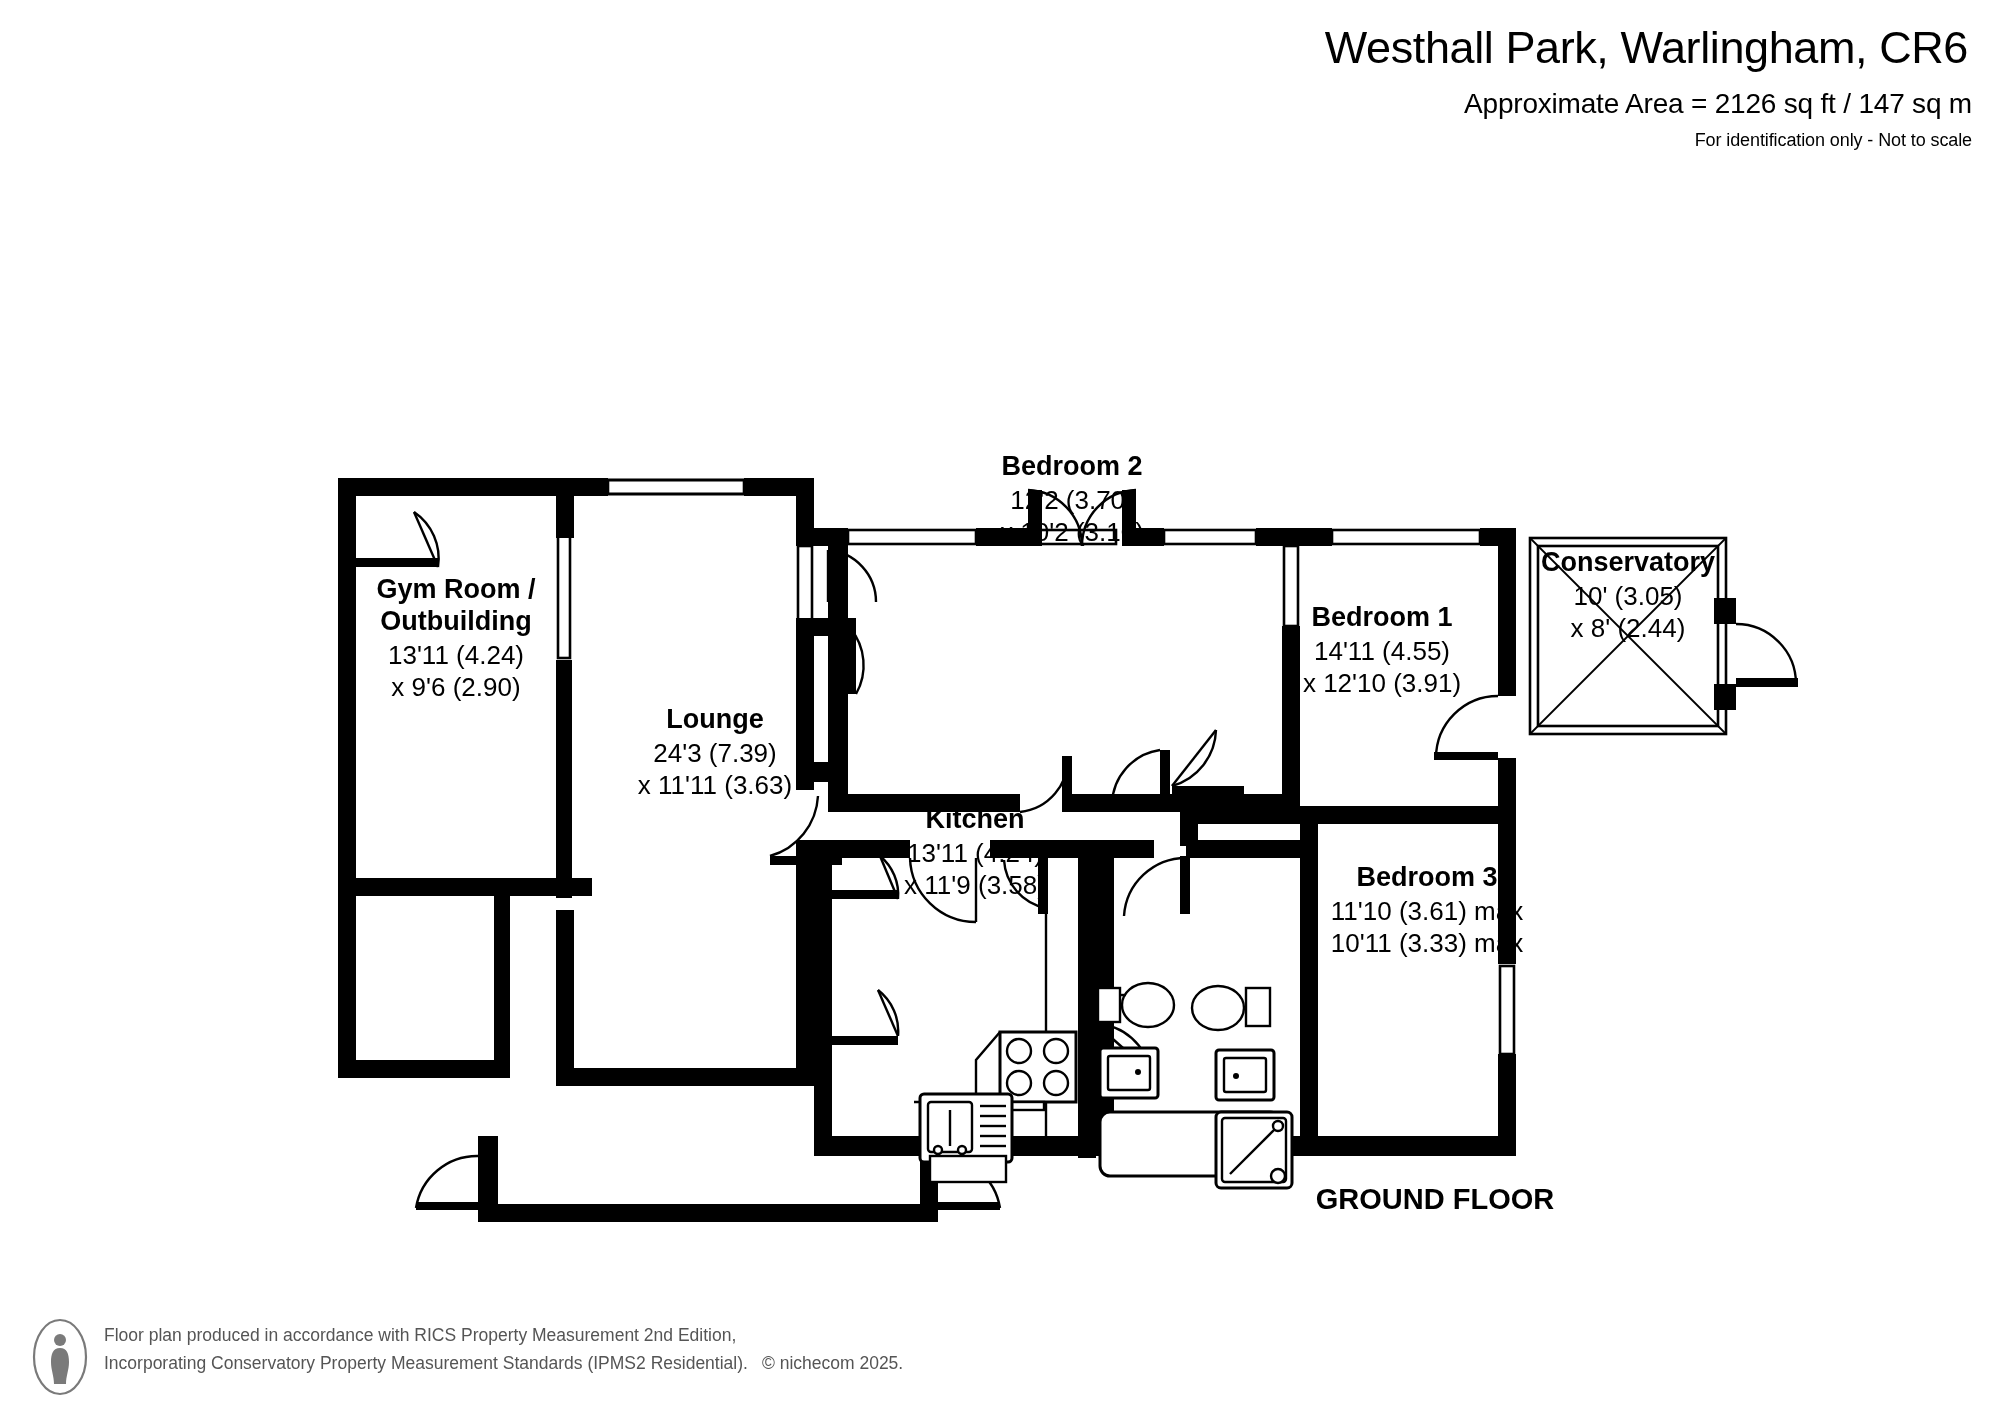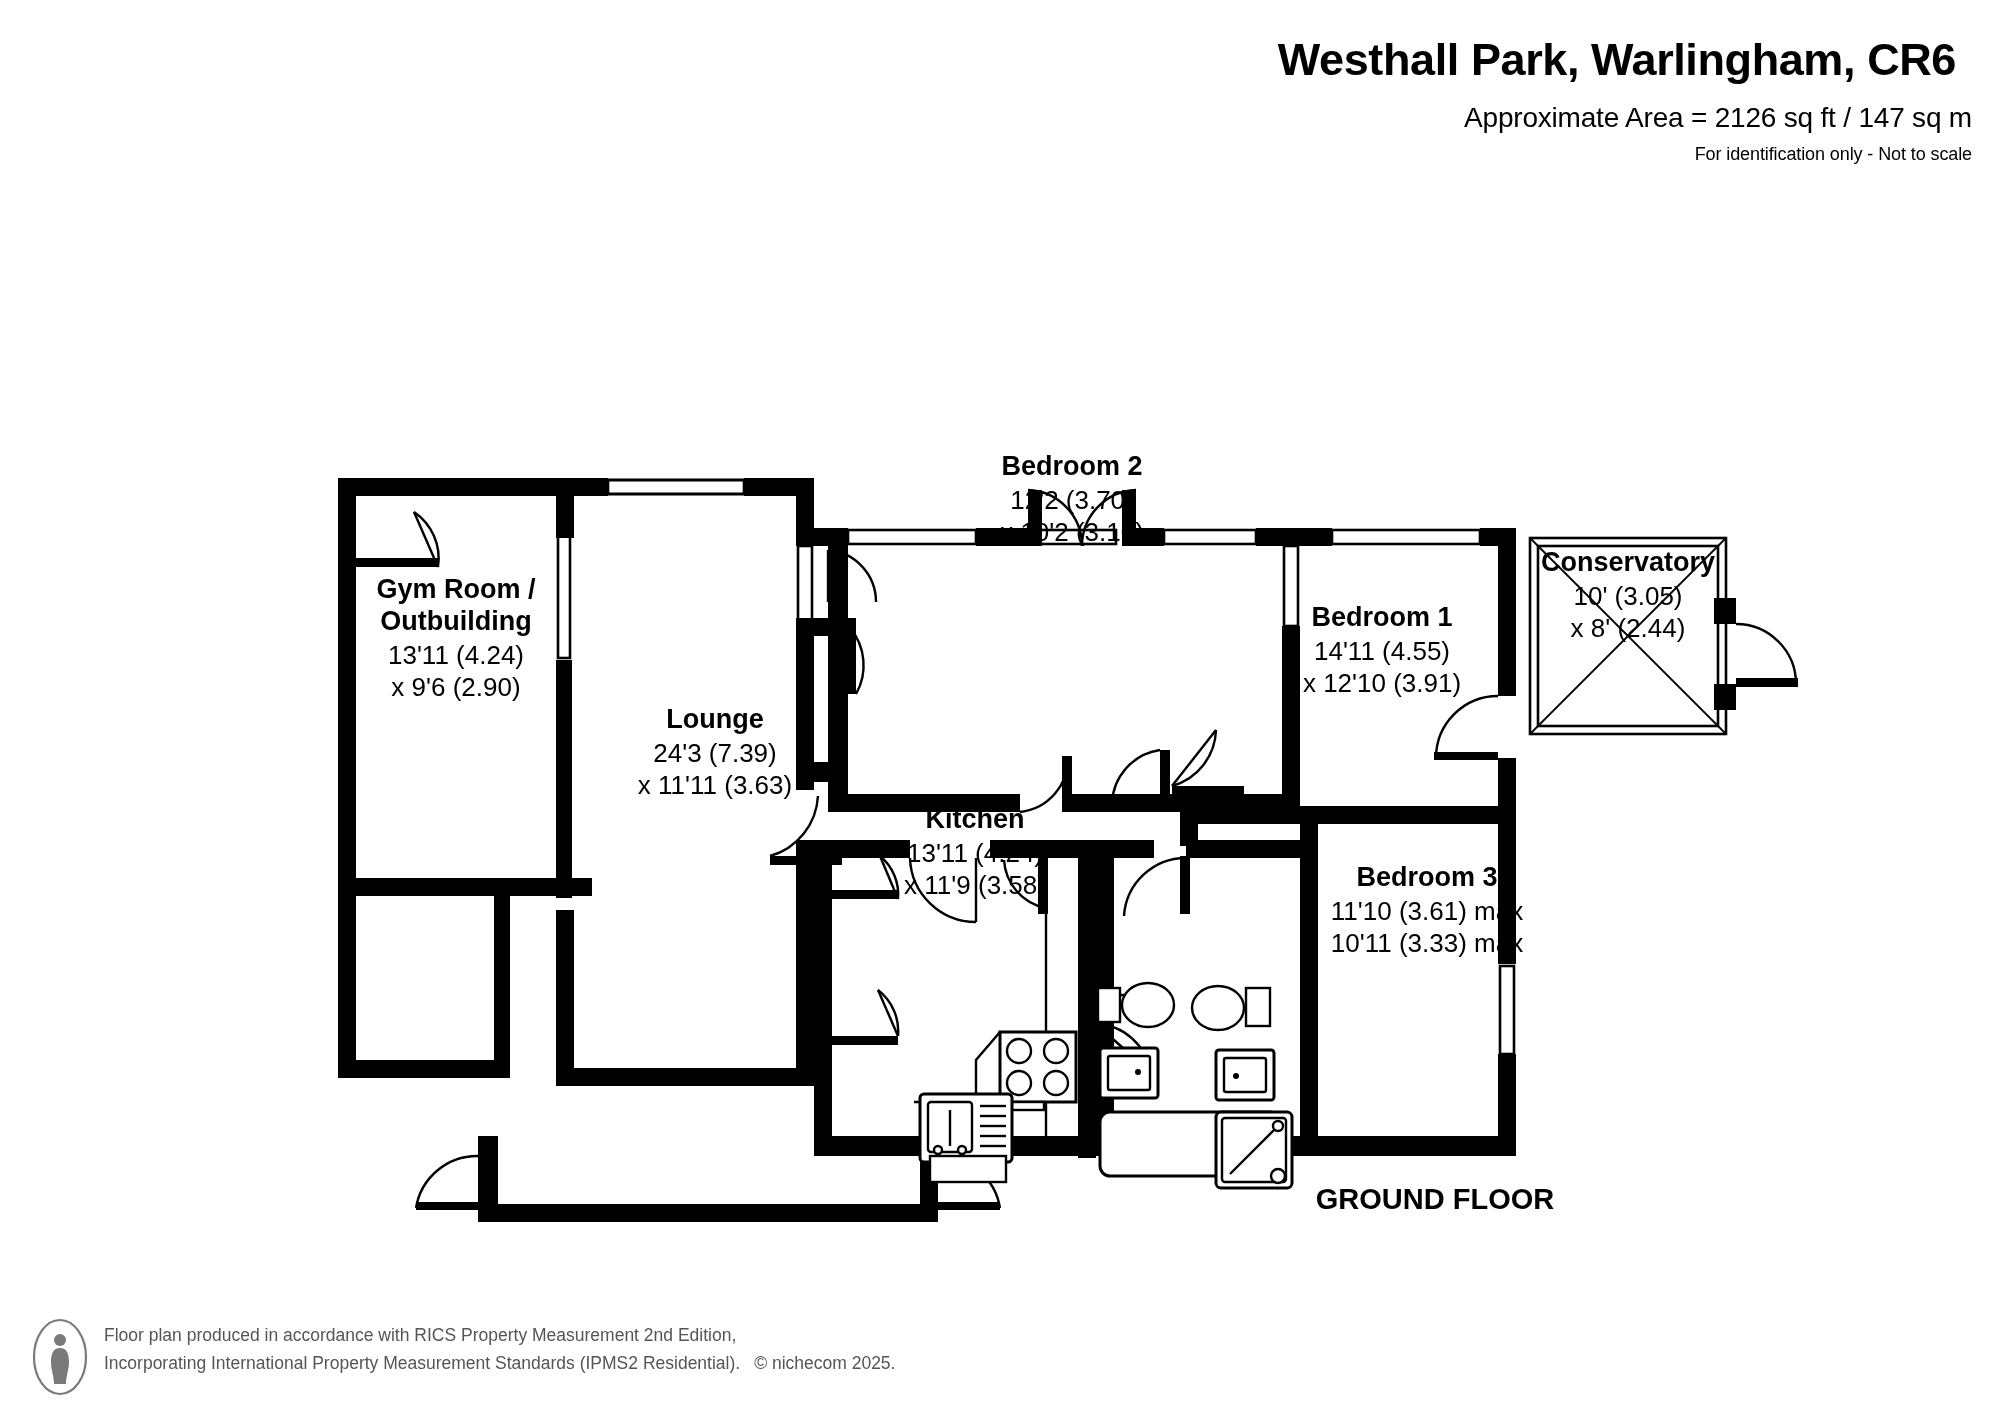--- a/index.html
+++ b/index.html
@@ -23,24 +23,24 @@
     top: 0;
     left: 0;
     width: 2000px;
     padding-top: 18px;
     text-align: right;
     padding-right: 28px;
     box-sizing: border-box;
   }
   #plan-title {
     font-size: 45px;
-    font-weight: bold;
+    font-weight: normal;
     letter-spacing: -0.4px;
     line-height: 1.15;
-    margin: 16px;
+    margin: 4px;
   }
   #plan-area {
     font-size: 28px;
     font-weight: normal;
     margin-top: 14px;
     letter-spacing: -0.2px;
   }
   #plan-disclaimer {
     font-size: 18px;
     margin-top: 10px;
@@ -435,16 +435,16 @@
 
 <div id="footer">
   <svg id="footer-logo" viewBox="0 0 56 78">
     <ellipse cx="28" cy="39" rx="26" ry="37" fill="none" stroke="#7a7a7a" stroke-width="2.2"></ellipse>
     <circle cx="28" cy="22" r="6" fill="#7a7a7a"></circle>
     <path d="M28,30 C21,30 19,36 19,44 C19,52 22,58 22,66 L34,66 C34,58 37,52 37,44 C37,36 35,30 28,30 Z" fill="#7a7a7a"></path>
   </svg>
   <div id="footer-text">
     <span class="ln">Floor plan produced in accordance with RICS Property Measurement 2nd Edition,</span>
     <span class="ln">
-      <span>Incorporating International Property Measurement Standards (IPMS2 Residential).</span><span class="gapx"></span><span>© nichecom 2025.</span>
+      <span>Incorporating Conservatory Property Measurement Standards (IPMS2 Residential).</span><span class="gapx"></span><span>© nichecom 2025.</span>
     </span>
   </div>
 </div>
 
 </body></html>

